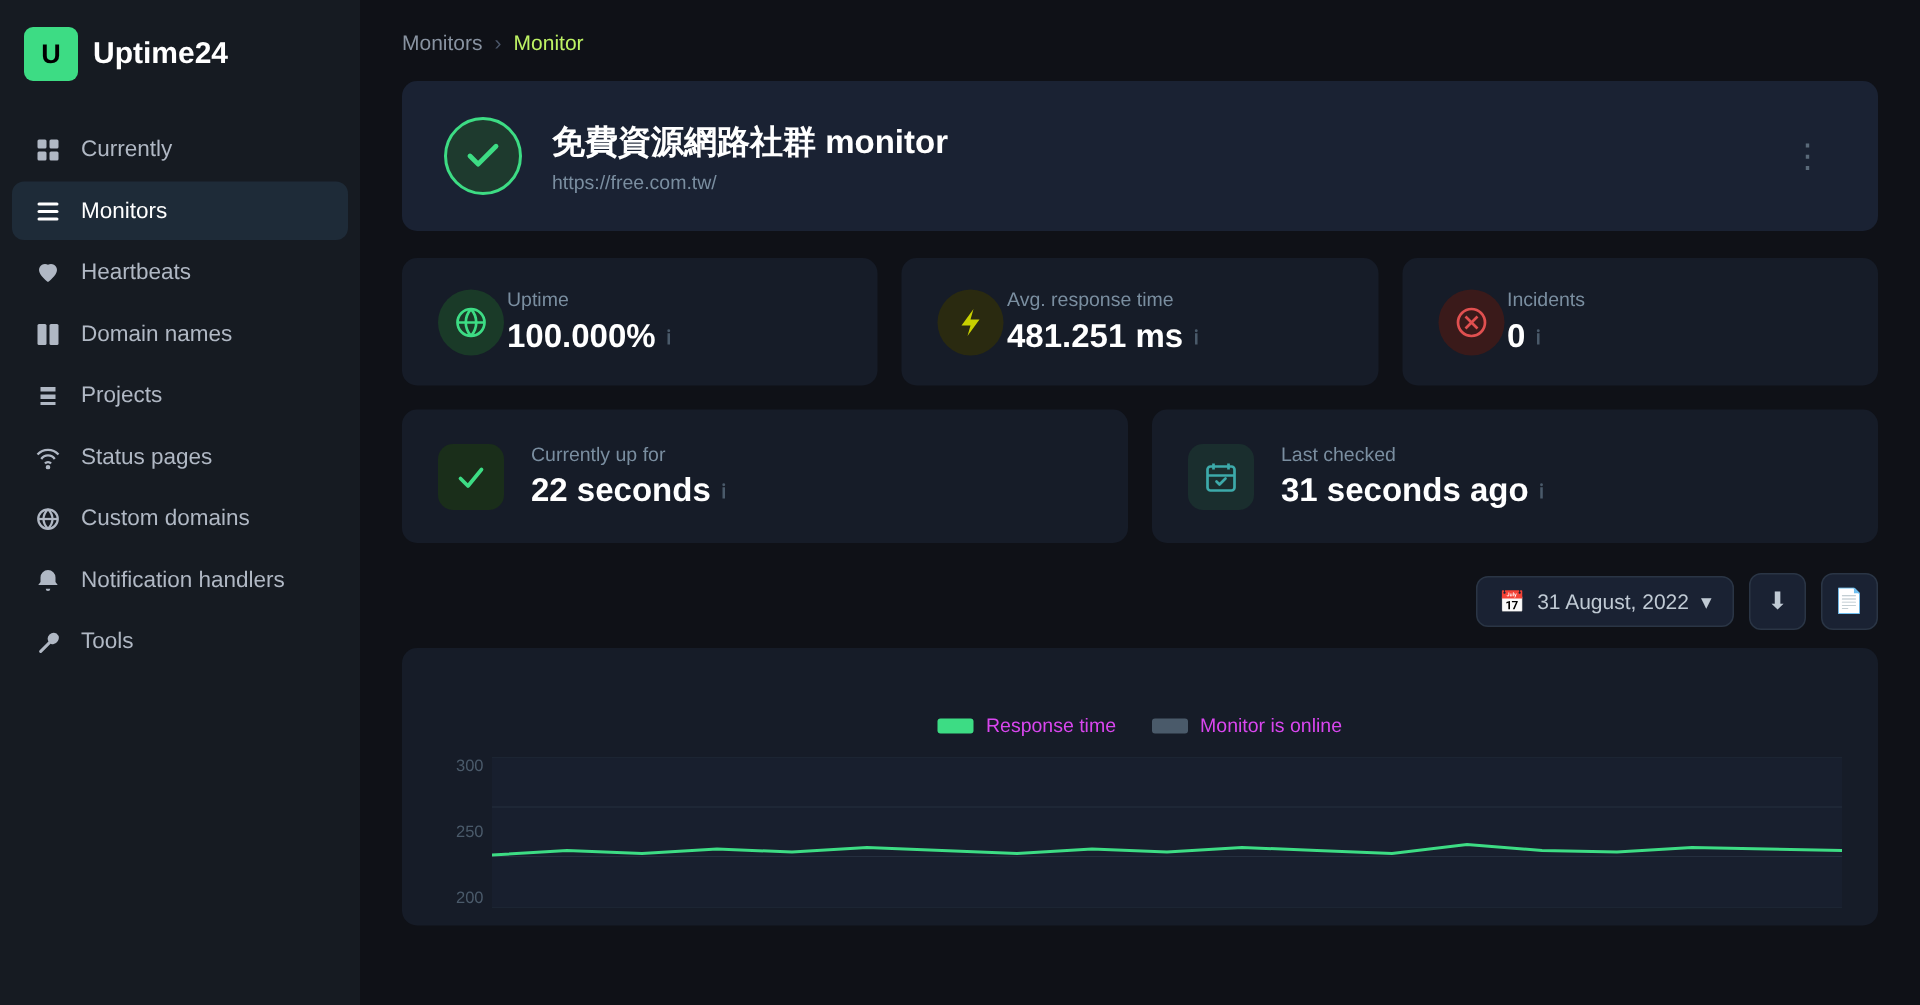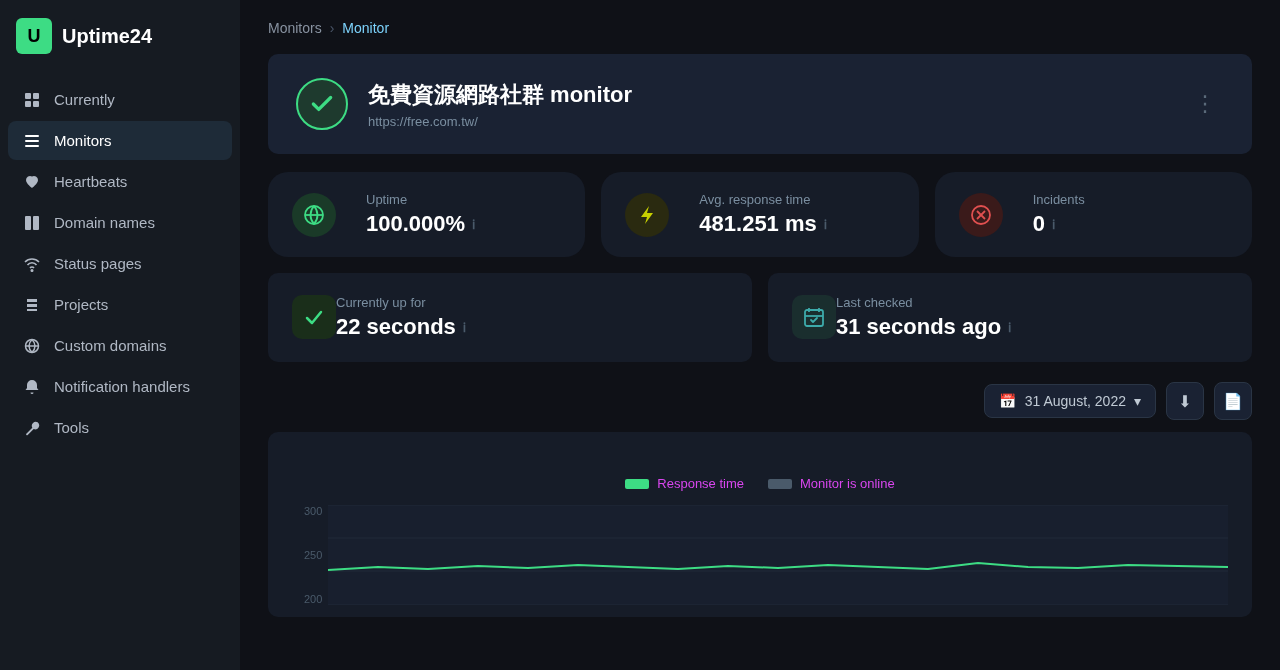--- a/index.html
+++ b/index.html
@@ -93,21 +93,21 @@
       align-items: center;
       gap: 8px;
       font-size: 14px;
       color: #8892a0;
       margin-bottom: 18px;
     }
     .breadcrumb-sep {
       color: #4a5568;
     }
     .breadcrumb-active {
-      color: #7dd3fc;
+      color: #bef264;
     }
 
     
     .monitor-header-card {
       background: #1a2233;
       border-radius: 10px;
       padding: 24px 28px;
       display: flex;
       align-items: center;
       justify-content: space-between;
@@ -152,25 +152,25 @@
 
     
     .stats-grid {
       display: grid;
       grid-template-columns: 1fr 1fr 1fr;
       gap: 16px;
       margin-bottom: 16px;
     }
     .stat-card {
       background: #161c28;
-      border-radius: 20px;
+      border-radius: 10px;
       padding: 20px 24px;
       display: flex;
       align-items: center;
-      gap: 30px;
+      gap: 2px;
     }
     .stat-icon-wrap {
       width: 44px;
       height: 44px;
       border-radius: 50%;
       display: flex;
       align-items: center;
       justify-content: center;
       flex-shrink: 0;
     }
@@ -202,21 +202,22 @@
       display: grid;
       grid-template-columns: 1fr 1fr;
       gap: 16px;
       margin-bottom: 20px;
     }
     .status-card {
       background: #161c28;
       border-radius: 10px;
       padding: 22px 24px;
       display: flex;
-      align-items: flex-start;
+      align-items: flex-end;
+      gap: 18px;
     }
     .status-icon-wrap {
       width: 44px;
       height: 44px;
       border-radius: 10px;
       display: flex;
       align-items: center;
       justify-content: center;
       background: #1a2e1a;
       flex-shrink: 0;
@@ -377,37 +378,37 @@
         <svg width="16" height="16" viewBox="0 0 16 16" fill="currentColor">
           <rect x="1" y="1" width="6" height="14" rx="1"></rect>
           <rect x="9" y="1" width="6" height="14" rx="1"></rect>
         </svg>
       </span>
       <span>Domain names</span>
     </div>
 
     <div class="sidebar-item">
       <span class="sidebar-icon">
+        <svg width="16" height="16" viewBox="0 0 16 16" fill="currentColor">
+          <path d="M3 2h10v3H3zM3 7h10v3H3zM3 12h10v2H3z"></path>
+        </svg>
+      </span>
+      <span>Projects</span>
+    </div>
+
+    <div class="sidebar-item">
+      <span class="sidebar-icon">
         <svg width="16" height="16" viewBox="0 0 16 16" fill="none" stroke="currentColor" stroke-width="1.5">
           <path d="M1 6a9.5 9.5 0 0 1 14 0"></path>
           <path d="M3.5 9a5.5 5.5 0 0 1 9 0"></path>
           <path d="M6 12a2.5 2.5 0 0 1 4 0"></path>
           <circle cx="8" cy="14.5" r="0.8" fill="currentColor"></circle>
         </svg>
       </span>
       <span>Status pages</span>
-    </div>
-
-    <div class="sidebar-item">
-      <span class="sidebar-icon">
-        <svg width="16" height="16" viewBox="0 0 16 16" fill="currentColor">
-          <path d="M3 2h10v3H3zM3 7h10v3H3zM3 12h10v2H3z"></path>
-        </svg>
-      </span>
-      <span>Projects</span>
     </div>
 
     <div class="sidebar-item">
       <span class="sidebar-icon">
         <svg width="16" height="16" viewBox="0 0 16 16" fill="none" stroke="currentColor" stroke-width="1.5">
           <circle cx="8" cy="8" r="6.5"></circle>
           <path d="M8 1.5C8 1.5 5 4.5 5 8s3 6.5 3 6.5"></path>
           <path d="M8 1.5C8 1.5 11 4.5 11 8s-3 6.5-3 6.5"></path>
           <line x1="1.5" y1="8" x2="14.5" y2="8"></line>
         </svg>

